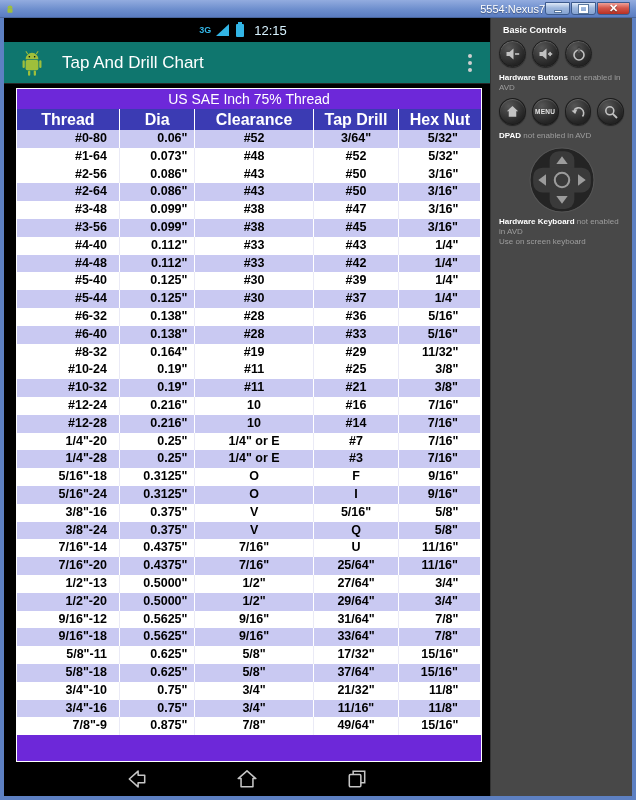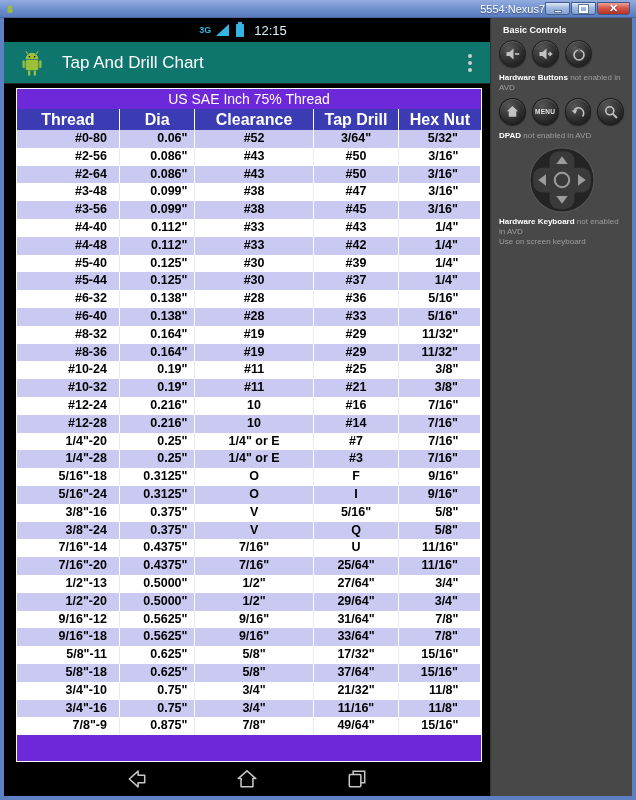--- a/index.html
+++ b/index.html
@@ -145,20 +145,27 @@
             </thead>
           <tbody id="table-body">
               <tr class="alt">
                 <td class="c0">#0-80</td>
                 <td class="c1">0.06"</td>
                 <td class="c2">#52</td>
                 <td class="c3">3/64"</td>
                 <td class="c4">5/32"</td>
               </tr>
               <tr>
+                <td class="c0">#1-64</td>
+                <td class="c1">0.073"</td>
+                <td class="c2">#48</td>
+                <td class="c3">#52</td>
+                <td class="c4">5/32"</td>
+              </tr>
+              <tr>
                 <td class="c0">#2-56</td>
                 <td class="c1">0.086"</td>
                 <td class="c2">#43</td>
                 <td class="c3">#50</td>
                 <td class="c4">3/16"</td>
               </tr>
               <tr class="alt">
                 <td class="c0">#2-64</td>
                 <td class="c1">0.086"</td>
                 <td class="c2">#43</td>
@@ -216,27 +223,20 @@
               </tr>
               <tr class="alt">
                 <td class="c0">#6-40</td>
                 <td class="c1">0.138"</td>
                 <td class="c2">#28</td>
                 <td class="c3">#33</td>
                 <td class="c4">5/16"</td>
               </tr>
               <tr>
                 <td class="c0">#8-32</td>
-                <td class="c1">0.164"</td>
-                <td class="c2">#19</td>
-                <td class="c3">#29</td>
-                <td class="c4">11/32"</td>
-              </tr>
-              <tr class="alt">
-                <td class="c0">#8-36</td>
                 <td class="c1">0.164"</td>
                 <td class="c2">#19</td>
                 <td class="c3">#29</td>
                 <td class="c4">11/32"</td>
               </tr>
               <tr>
                 <td class="c0">#10-24</td>
                 <td class="c1">0.19"</td>
                 <td class="c2">#11</td>
                 <td class="c3">#25</td>

